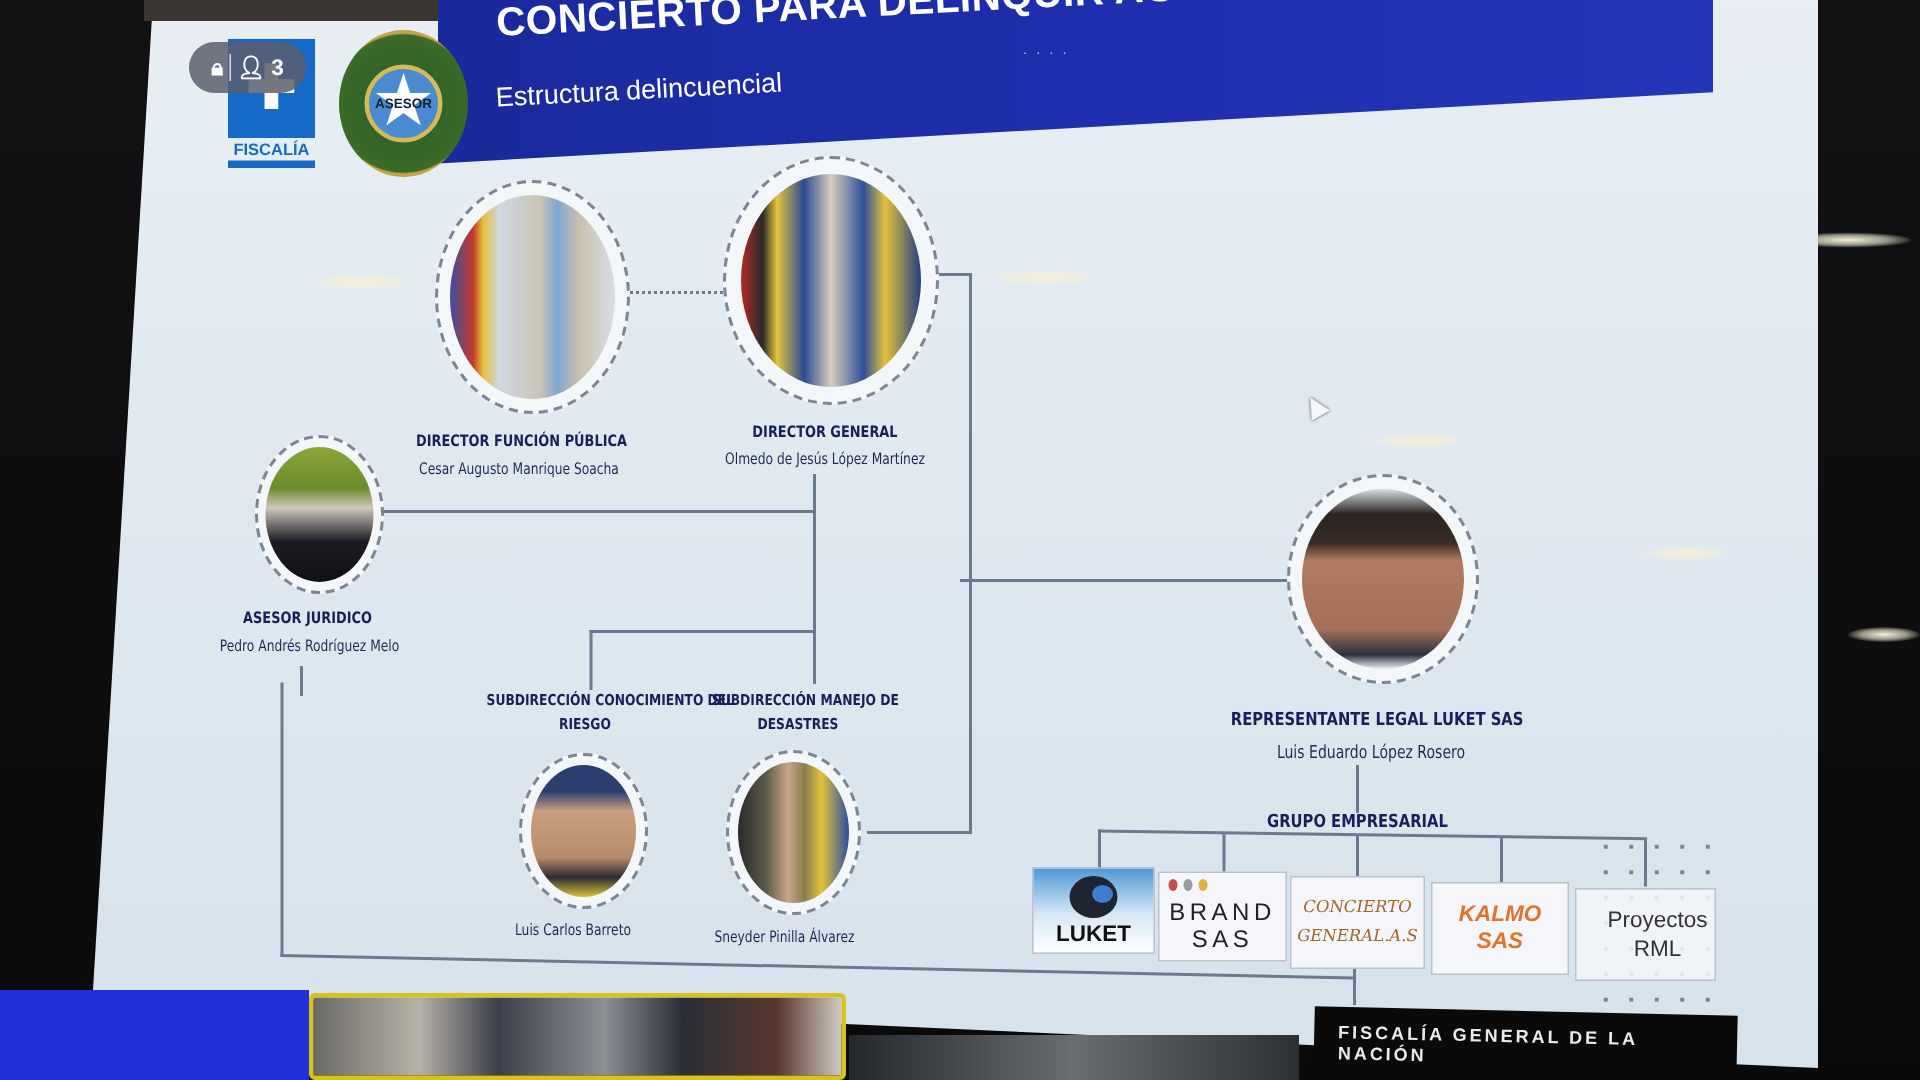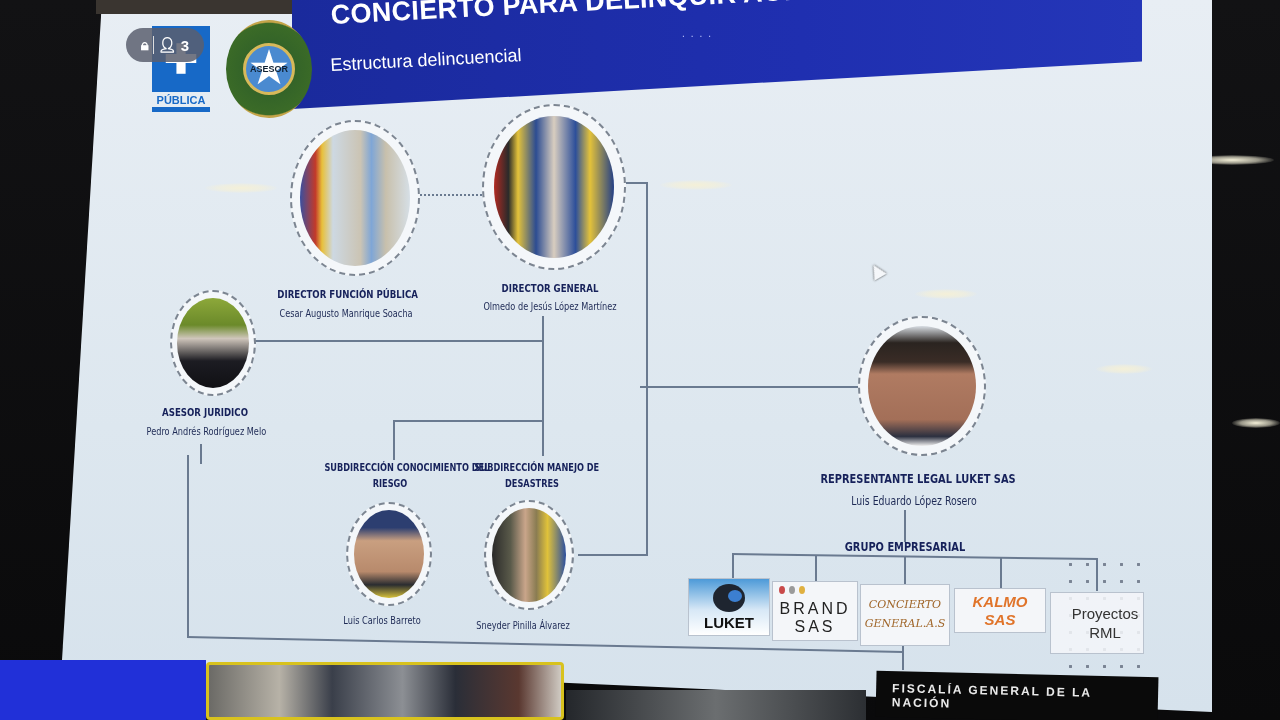--- a/index.html
+++ b/index.html
@@ -79,21 +79,21 @@
 
 <div class="banner"></div>
 <div class="banner-title">CONCIERTO PARA DELINQUIR AGRAVADO</div>
 <div class="banner-sub">Estructura delincuencial</div>
 <div class="banner-dots">....</div>
 
 <div class="fiscalia-logo">
   <div class="fiscalia-box">
     <span class="fiscalia-cross">✚</span>
   </div>
-  <div class="fiscalia-text">PÚBLICA</div>
+  <div class="fiscalia-text">FISCALÍA</div>
   <div class="fiscalia-strip"></div>
 </div>
 
 <div class="meeting-pill">
   <span>🔒︎</span>
   <span class="pill-sep"></span>
   <span>👤︎</span>
   <span>3</span>
 </div>
 
@@ -168,21 +168,21 @@
     <span class="bdot" style="background:#c94a4a;"></span>
     <span class="bdot" style="background:#9a9a9a;"></span>
     <span class="bdot" style="background:#e0b040;"></span>
   </div>
   <div class="brand-text">BRAND SAS</div>
 </div>
 <div class="company" style="left:860px; top:584px; width:90px; height:62px;">
   <div class="ferret-text">CONCIERTO</div>
   <div class="ferret-text">GENERAL.A.S</div>
 </div>
-<div class="company" style="left:954px; top:588px; width:92px; height:45px;">
+<div class="company" style="left:954px; top:588px; width:92px; height:62px;">
   <div class="kalmo-text">KALMO</div>
   <div class="kalmo-text">SAS</div>
 </div>
 <div class="dotgrid"></div>
 <div class="company" style="left:1050px; top:592px; width:94px; height:62px; background: rgba(244,246,249,0.85); padding-left: 16px;">
   <div class="rml-text">Proyectos</div>
   <div class="rml-text">RML</div>
 </div>
 
 <div class="blue-bar"></div>

